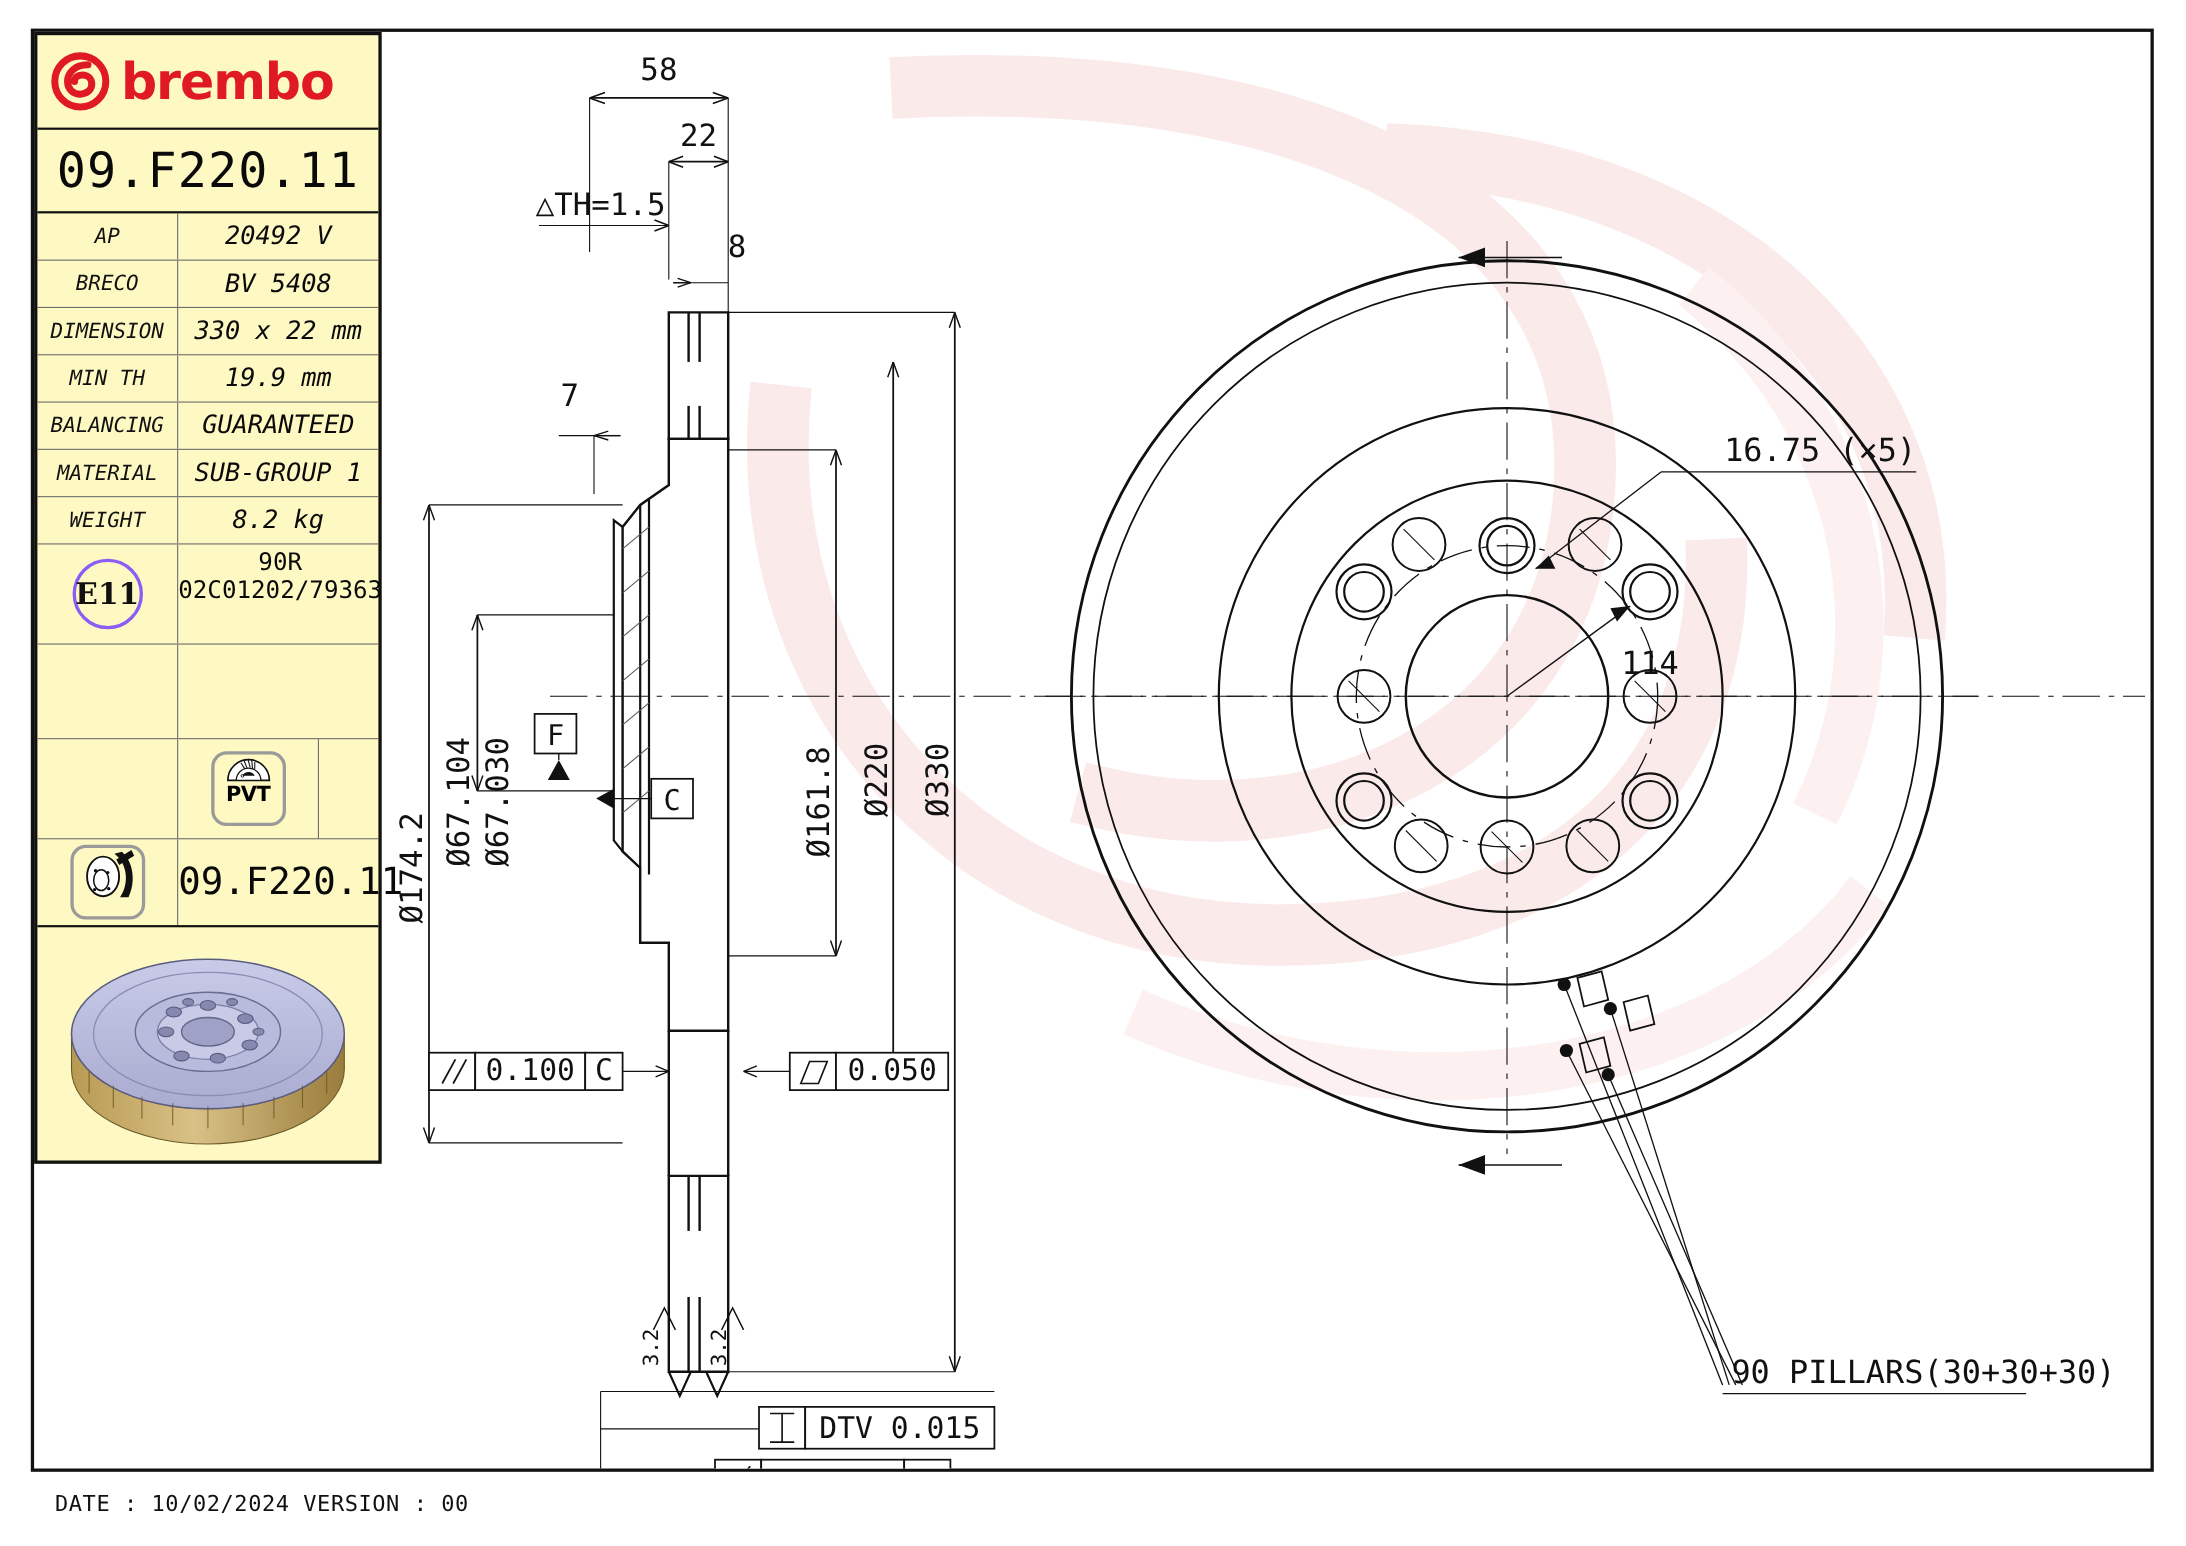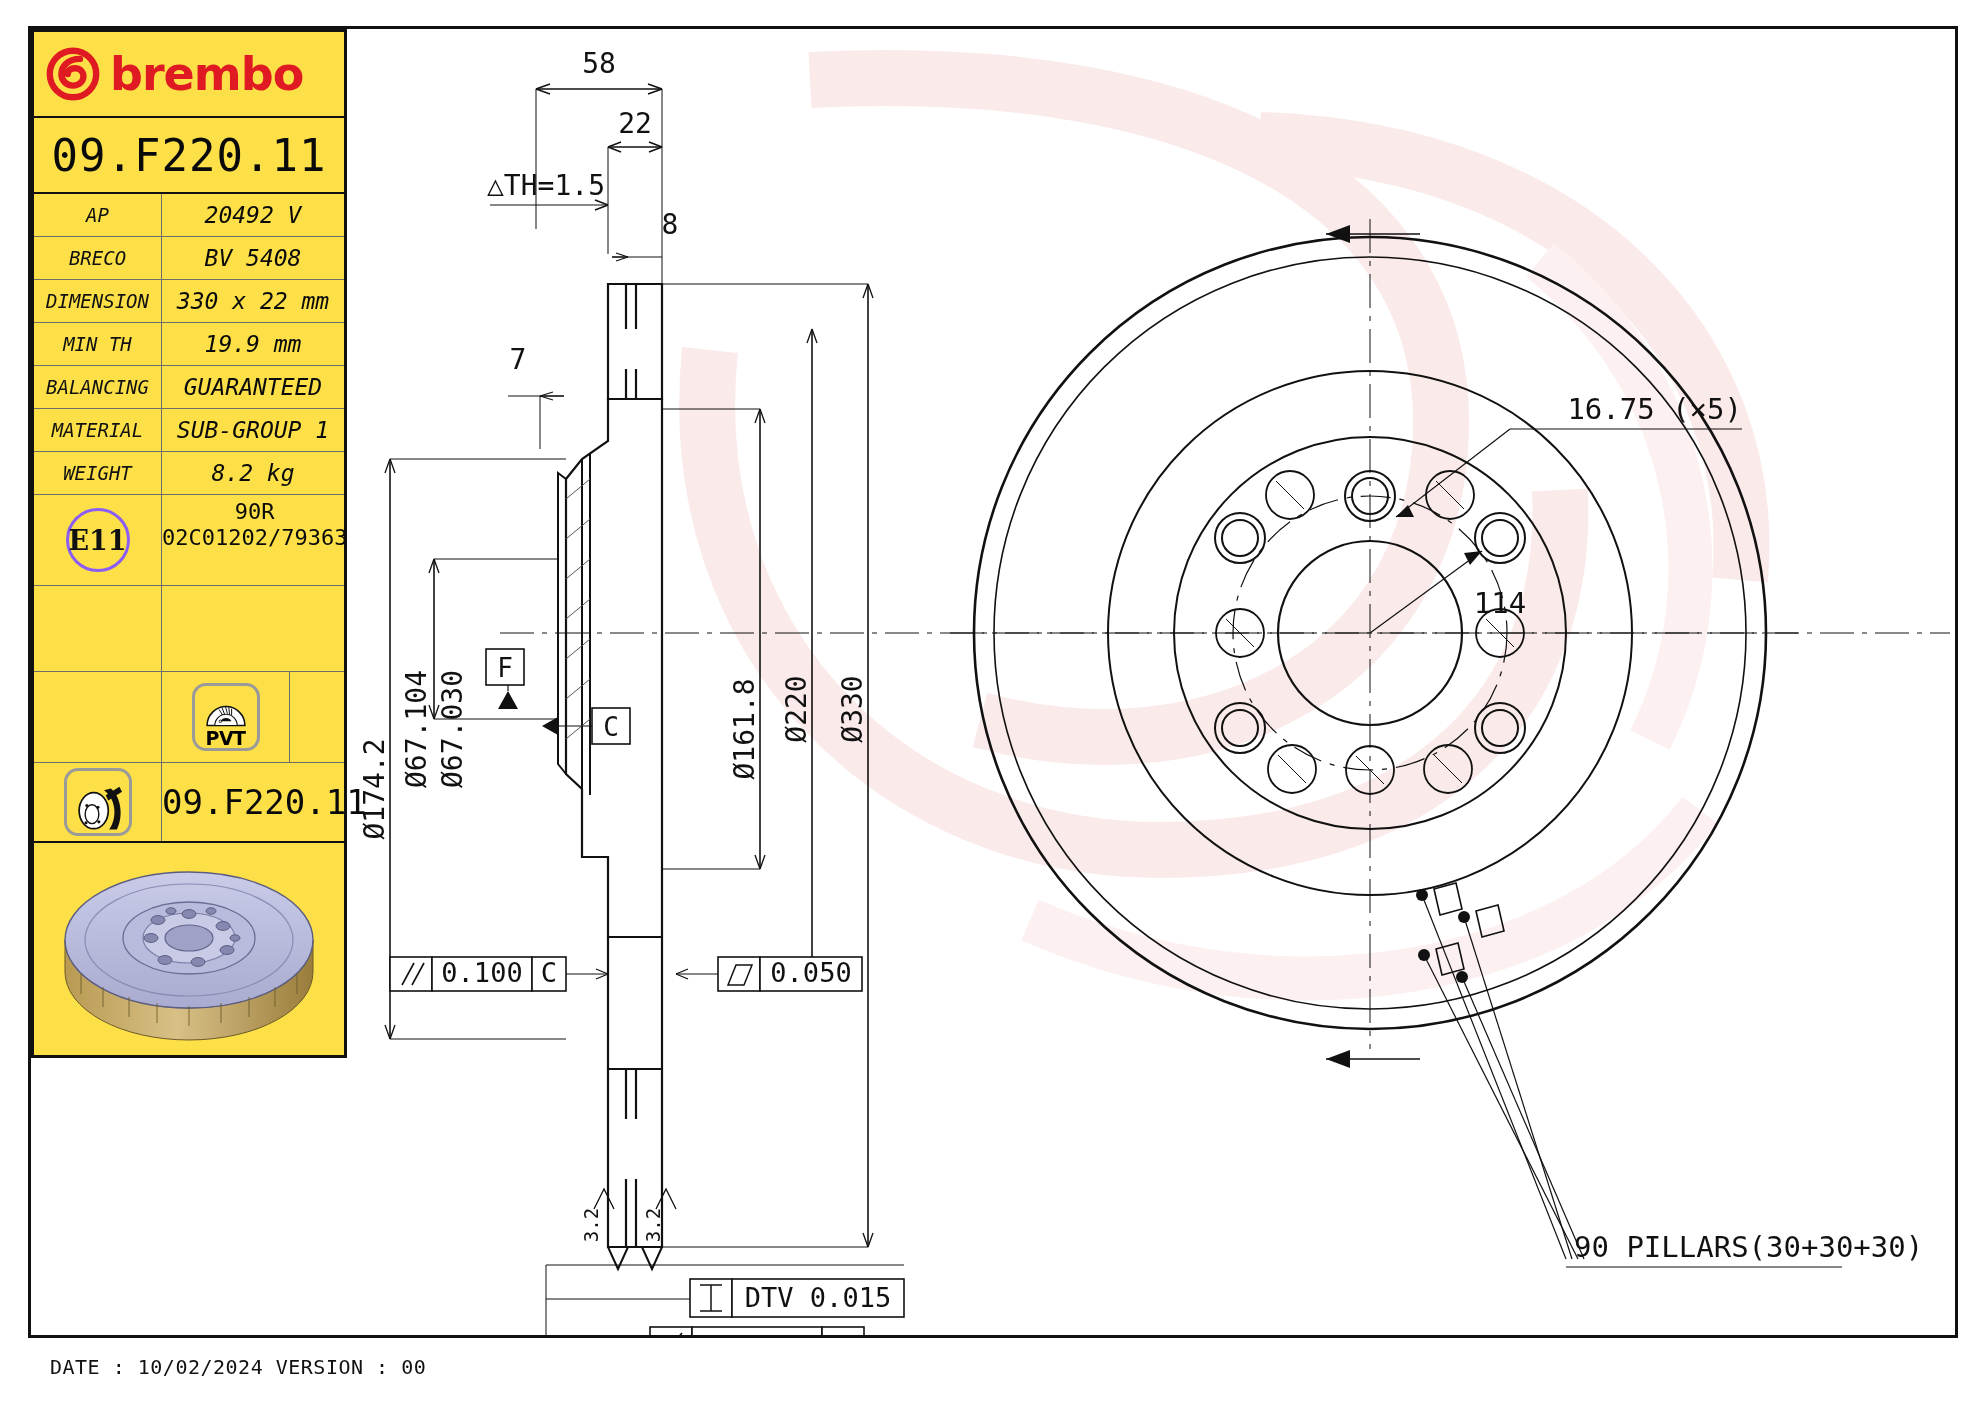--- a/index.html
+++ b/index.html
@@ -6,41 +6,41 @@
   body{font-family:"DejaVu Sans Mono","Liberation Mono",monospace;}
   #page{position:relative;width:1987px;height:1405px;background:#ffffff;overflow:hidden;}
 
   
   .outer-border{position:absolute;left:28px;top:26px;width:1930px;height:1312px;border:3px solid #111;box-sizing:border-box;}
 
   
   .watermark{position:absolute;left:560px;top:20px;width:1330px;height:1130px;opacity:.30;pointer-events:none;}
 
   
-  .spec-table{position:absolute;left:31px;top:29px;width:316px;border:3px solid #111;box-sizing:border-box;background:#fde047;}
+  .spec-table{position:absolute;left:31px;top:29px;width:316px;border:3px solid #111;box-sizing:border-box;background:#fef9c3;}
   .spec-row{display:flex;border-bottom:2px solid #111;}
   .spec-row:last-child{border-bottom:none;}
   .thin{border-bottom:1px solid #6d6d6d;}
   .logo-cell{height:84px;width:100%;display:flex;align-items:center;justify-content:flex-start;padding-left:10px;box-sizing:border-box;}
   .code-cell{height:74px;width:100%;display:flex;align-items:center;justify-content:center;}
   .code-cell span{font-size:44px;letter-spacing:1px;color:#0a0a0a;font-weight:500;}
   .k{width:128px;min-width:128px;display:flex;align-items:center;justify-content:center;font-size:19px;color:#111;border-right:1px solid #6d6d6d;box-sizing:border-box;}
   .v{flex:1;display:flex;align-items:center;justify-content:center;font-size:23px;color:#0a0a0a;box-sizing:border-box;}
   .r42{height:42px;font-style:italic;}
   .e11row{height:90px;}
   .e11cell{width:128px;min-width:128px;display:flex;align-items:center;justify-content:center;border-right:1px solid #6d6d6d;box-sizing:border-box;}
   .e11circ{width:58px;height:58px;border:3px solid #8b5cf6;border-radius:50%;display:flex;align-items:center;justify-content:center;}
   .e11circ span{font-family:"DejaVu Serif","Liberation Serif",serif;font-weight:bold;font-size:27px;color:#111;}
   .e11val{flex:1;text-align:center;font-size:22px;line-height:1.18;padding:4px 0;color:#0a0a0a;}
   .blankrow{height:85px;}
   .pvtrow{height:90px;}
   .pvt-a{width:128px;min-width:128px;border-right:1px solid #6d6d6d;box-sizing:border-box;}
   .pvt-b{width:128px;min-width:128px;display:flex;align-items:center;justify-content:center;border-right:1px solid #6d6d6d;box-sizing:border-box;}
   .pvt-c{flex:1;}
-  .badge{width:62px;height:62px;border:3px solid #9a9a9a;border-radius:14px;position:relative;display:flex;align-items:center;justify-content:flex-end;flex-direction:column;}
+  .badge{width:62px;height:62px;border:3px solid #9a9a9a;border-radius:14px;position:relative;display:flex;align-items:center;justify-content:flex-start;flex-direction:column;}
   .pvt-label{font-family:"DejaVu Sans","Liberation Sans",sans-serif;font-weight:bold;font-size:19px;letter-spacing:-0.5px;line-height:1;margin-top:1px;}
   .pnrow{height:78px;}
   .pn-ic{width:128px;min-width:128px;display:flex;align-items:center;justify-content:center;border-right:1px solid #6d6d6d;box-sizing:border-box;}
   .pn-val{flex:1;display:flex;align-items:center;justify-content:center;font-size:34px;color:#0a0a0a;letter-spacing:0px;}
   .photo-row{height:212px;display:flex;align-items:center;justify-content:center;}
 
   
   .brembo-word{font-family:"DejaVu Sans","Liberation Sans",sans-serif;font-weight:bold;font-size:46px;color:#e01a22;letter-spacing:-1px;margin-left:8px;}
 
   

